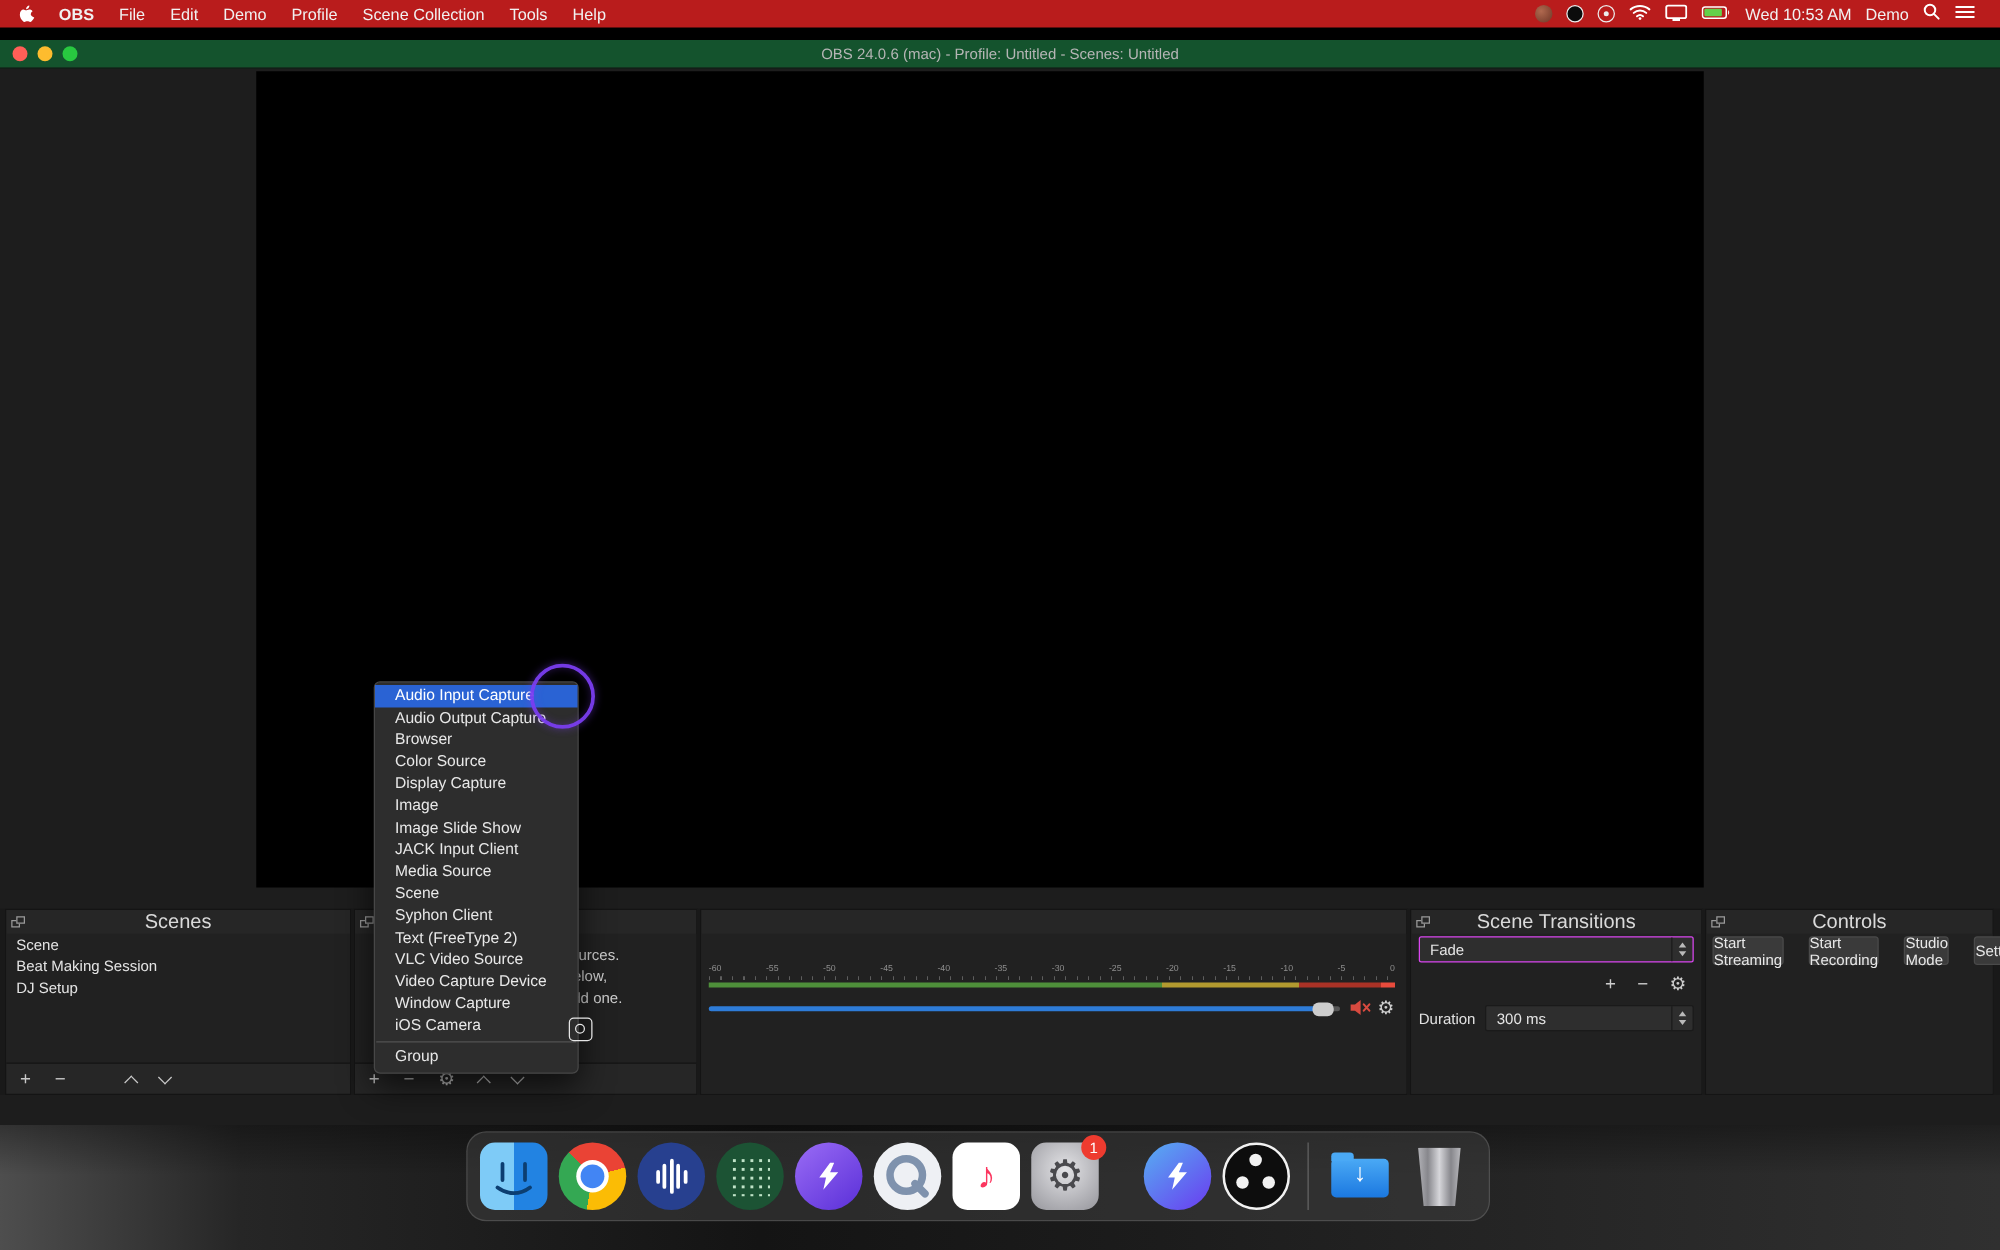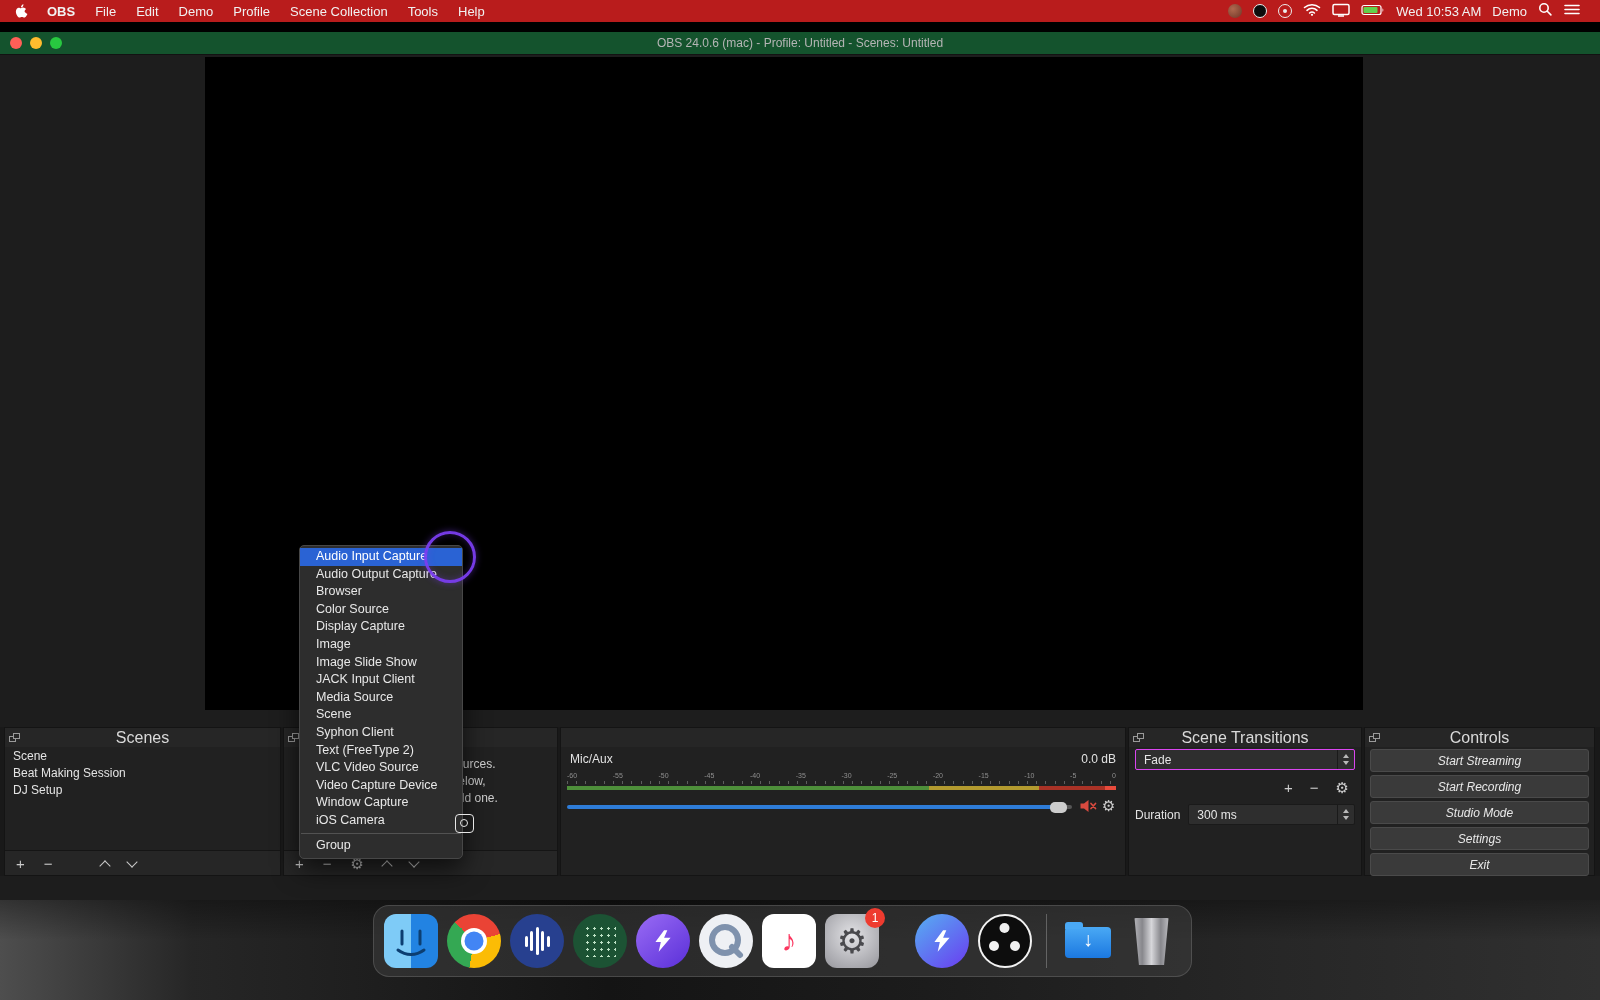--- a/index.html
+++ b/index.html
@@ -77,21 +77,21 @@
            display:flex;flex-direction:column;align-items:center;justify-content:center;gap:3px;}
   .tri-up{width:0;height:0;border-left:3.5px solid transparent;border-right:3.5px solid transparent;border-bottom:4.5px solid #b9b9b9;}
   .tri-down{width:0;height:0;border-left:3.5px solid transparent;border-right:3.5px solid transparent;border-top:4.5px solid #b9b9b9;}
   .trans-icons{position:absolute;top:31px;right:12px;display:flex;gap:17px;color:#cdcdcd;align-items:center;height:18px;}
   .dur-row{position:absolute;top:57px;left:6px;right:6px;height:21px;display:flex;align-items:center;font-size:12px;color:#e2e2e2;}
   .dur-label{margin-right:8px;}
   .spin{flex:1;height:21px;position:relative;background:#2e2e2e;border:1px solid #1a1a1a;border-radius:2px;
         display:flex;align-items:center;padding-left:8px;box-sizing:border-box;font-size:12px;color:#e6e6e6;}
 
   
-  .ctl-btns{padding:2px 5px;display:flex;flex-direction:column;gap:3px;font-style:italic;}
+  .ctl-btns{padding:2px 5px;display:flex;flex-direction:row;gap:20px;}
   .btn{height:21px;background:#3a3a3a;border:1px solid #4a4a4a;border-radius:3px;color:#e8e8e8;
        font-size:12px;display:flex;align-items:center;justify-content:center;}
 
   
   .statusbar{position:absolute;left:0;right:0;top:836px;height:20px;display:flex;justify-content:flex-end;
              align-items:center;gap:36px;padding-right:14px;font-size:12px;color:#dcdcdc;}
 
   
   .ctx{position:absolute;left:299px;top:545px;width:162px;background:#2d2d2d;border:1px solid #474747;
        border-radius:5px;padding:2px 0 4px;box-shadow:0 10px 26px rgba(0,0,0,.65);z-index:55;}
@@ -251,24 +251,20 @@
         <span class="t-ic">+</span>
         <span class="t-ic">−</span>
         <span class="t-ic">⚙</span>
         <span class="chv up"></span>
         <span class="chv down"></span>
       </div>
     </div>
 
     <div class="panel" id="p-mixer">
       <div class="p-body full">
-        <div class="mx-row1">
-          <span>Mic/Aux</span>
-          <span>0.0 dB</span>
-        </div>
         <div class="mx-ticks">
           <span>-60</span>
           <span>-55</span>
           <span>-50</span>
           <span>-45</span>
           <span>-40</span>
           <span>-35</span>
           <span>-30</span>
           <span>-25</span>
           <span>-20</span>

